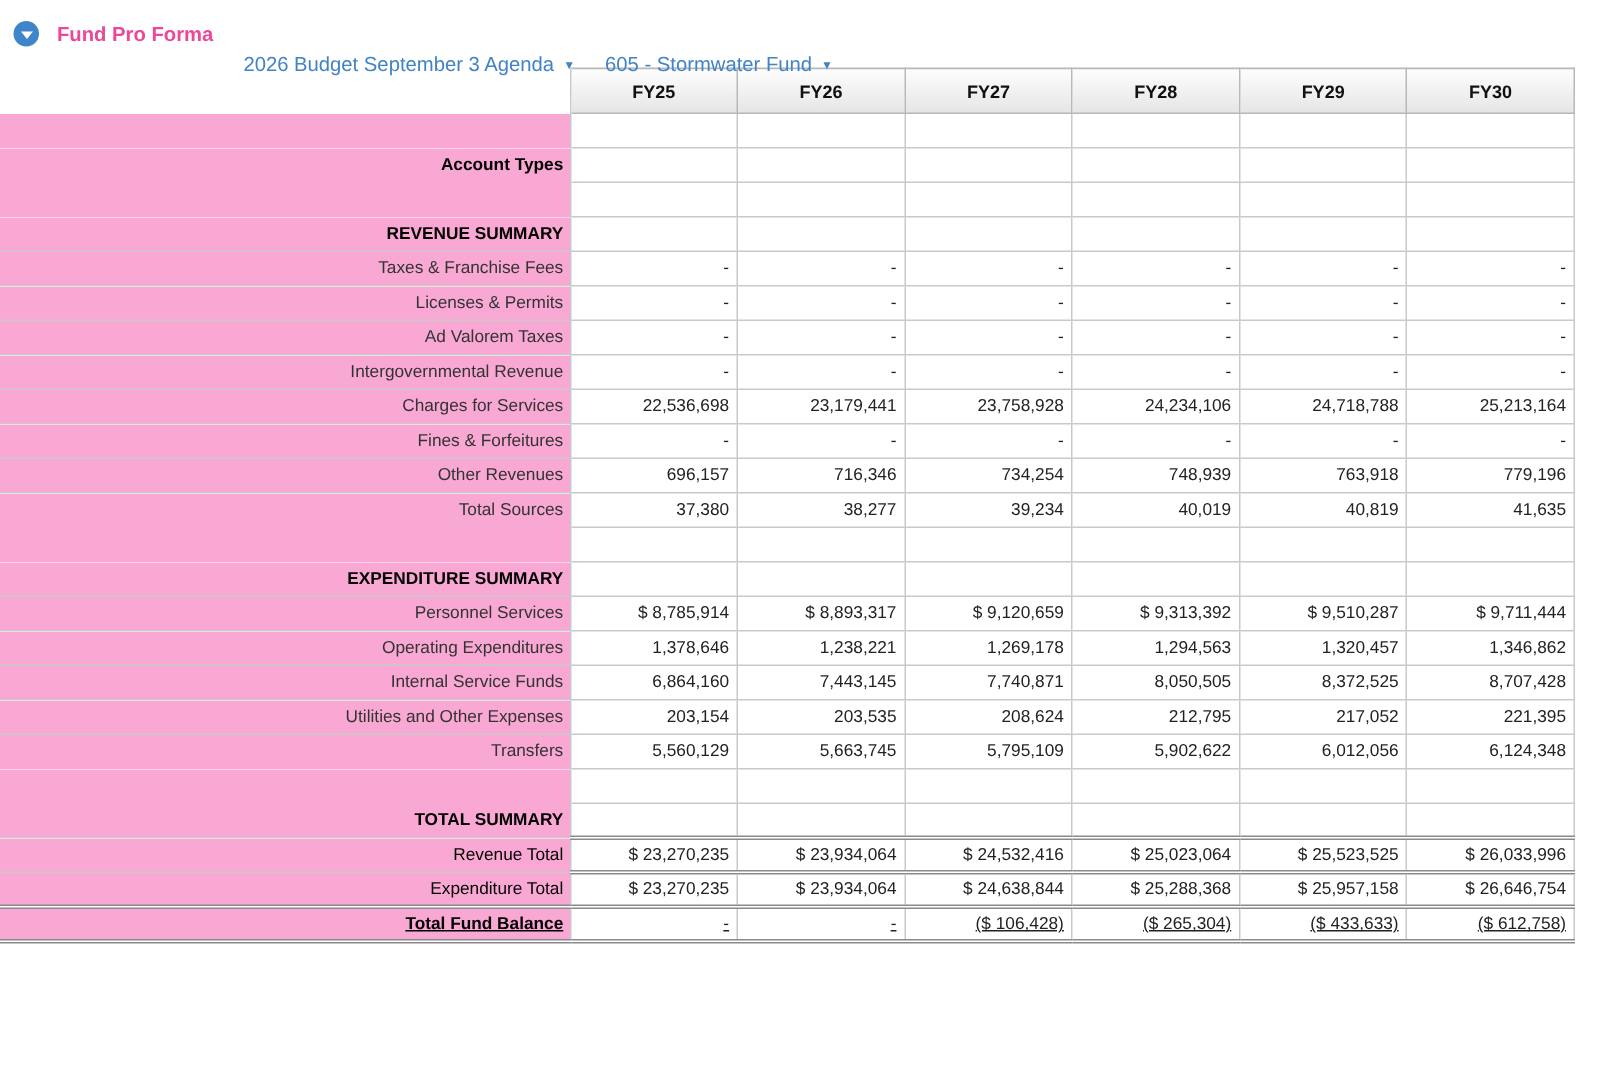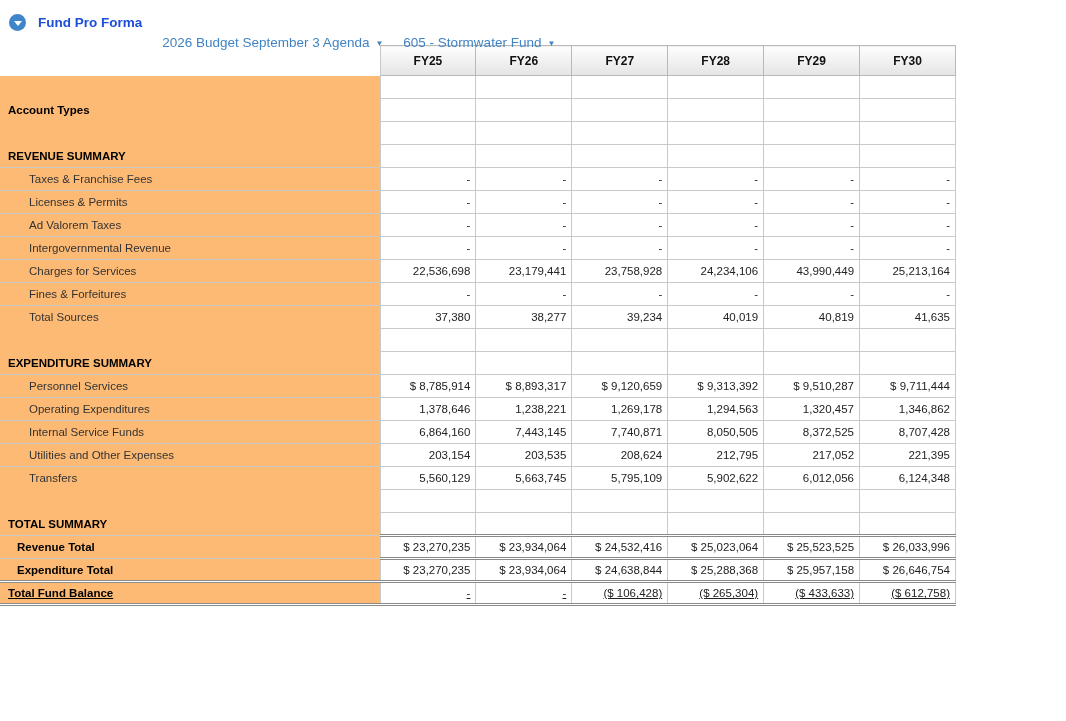--- a/index.html
+++ b/index.html
@@ -7,47 +7,47 @@
               font-family:"Liberation Sans", sans-serif; }
 
   
   .page-header { height:45px; display:flex; align-items:center; padding:0 0 0 9px; }
   .collapse-btn { width:17px; height:17px; border-radius:50%; background:#3f85c9;
                   display:flex; align-items:center; justify-content:center;
                   cursor:pointer; flex:0 0 auto; }
   .collapse-btn .chev { width:0; height:0; border-left:4px solid transparent;
                   border-right:4px solid transparent; border-top:5px solid #ffffff;
                   margin-top:1px; }
-  .page-title { font-size:13.5px; font-weight:bold; color:#1d4ed8; margin-left:12px; }
+  .page-title { font-size:13.5px; font-weight:bold; color:#ec4899; margin-left:12px; }
   .selector { margin-left:20px; font-size:13.5px; color:#4183c4; cursor:pointer;
               display:flex; align-items:center; white-space:nowrap;margin-top:40px; }
   .selector .caret { font-size:8px; margin-left:6px; margin-top:2px; color:#4183c4; }
 
   
-  table { border-collapse:collapse; table-layout:fixed; width:956px; font-size:11.5px;padding-left:27px; }
+  table { border-collapse:collapse; table-layout:fixed; width:1050px; font-size:11.5px;padding-left:27px; }
   col.label-col { width:380px; }
   th, td { border:1px solid #c9c9c9; overflow:hidden; white-space:nowrap; }
 
   thead th { height:30px; background:linear-gradient(#fdfdfd,#e5e5e5);
              font-size:12px; font-weight:bold; color:#111; text-align:center;
              border-color:#b8b8b8; }
   thead th.corner { background:#ffffff; border-top:none; border-left:none;
                     border-bottom-style:hidden; border-right:1px solid #c9c9c9; }
 
   tbody tr { height:23px; }
-  td.label-cell { background:#fdba74; color:#333; padding:0 4px 0 29px;
-                  border-left:none; }
+  td.label-cell { background:#f9a8d4; color:#333; padding:0 4px 0 29px;
+                  border-left:none;text-align:right; }
   td.value-cell { background:#ffffff; color:#222; text-align:right; padding:0 5px; }
 
   tr.row-spacer td.label-cell { border-top-style:hidden; border-bottom-style:hidden; }
 
   tr.row-section td.label-cell,
   tr.row-subtotal td.label-cell,
   tr.row-grand td.label-cell { font-weight:bold; color:#000; padding-left:8px; }
-  tr.row-total td.label-cell { font-weight:bold; color:#000; padding-left:17px; }
+  tr.row-total td.label-cell { font-weight:normal; color:#000; padding-left:17px; }
 
   tr.row-subtotal td.value-cell,
   tr.row-total td.value-cell { border-top:3px double #8a8a8a; }
   tr.row-grand td { border-top:3px double #8a8a8a; border-bottom:3px double #8a8a8a;text-decoration:underline; }
 </style>
 </head>
 <body>
 
 <div class="page-header">
   <div class="collapse-btn">
@@ -157,31 +157,40 @@
         <td class="value-cell">-</td>
         <td class="value-cell">-</td>
         <td class="value-cell">-</td>
       </tr>
       <tr class="row-detail">
         <td class="label-cell">Charges for Services</td>
         <td class="value-cell">22,536,698</td>
         <td class="value-cell">23,179,441</td>
         <td class="value-cell">23,758,928</td>
         <td class="value-cell">24,234,106</td>
-        <td class="value-cell">43,990,449</td>
+        <td class="value-cell">24,718,788</td>
         <td class="value-cell">25,213,164</td>
       </tr>
       <tr class="row-detail">
         <td class="label-cell">Fines &amp; Forfeitures</td>
         <td class="value-cell">-</td>
         <td class="value-cell">-</td>
         <td class="value-cell">-</td>
         <td class="value-cell">-</td>
         <td class="value-cell">-</td>
         <td class="value-cell">-</td>
+      </tr>
+      <tr class="row-detail">
+        <td class="label-cell">Other Revenues</td>
+        <td class="value-cell">696,157</td>
+        <td class="value-cell">716,346</td>
+        <td class="value-cell">734,254</td>
+        <td class="value-cell">748,939</td>
+        <td class="value-cell">763,918</td>
+        <td class="value-cell">779,196</td>
       </tr>
       <tr class="row-detail">
         <td class="label-cell">Total Sources</td>
         <td class="value-cell">37,380</td>
         <td class="value-cell">38,277</td>
         <td class="value-cell">39,234</td>
         <td class="value-cell">40,019</td>
         <td class="value-cell">40,819</td>
         <td class="value-cell">41,635</td>
       </tr>

